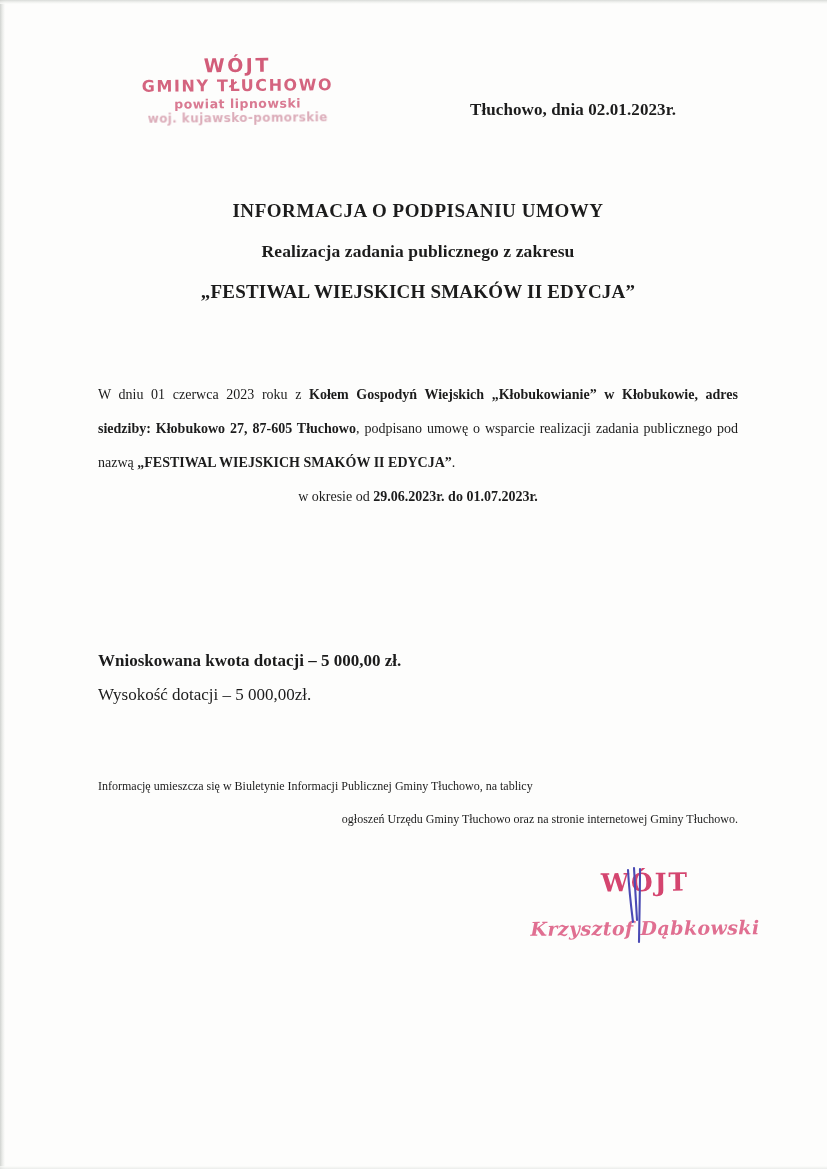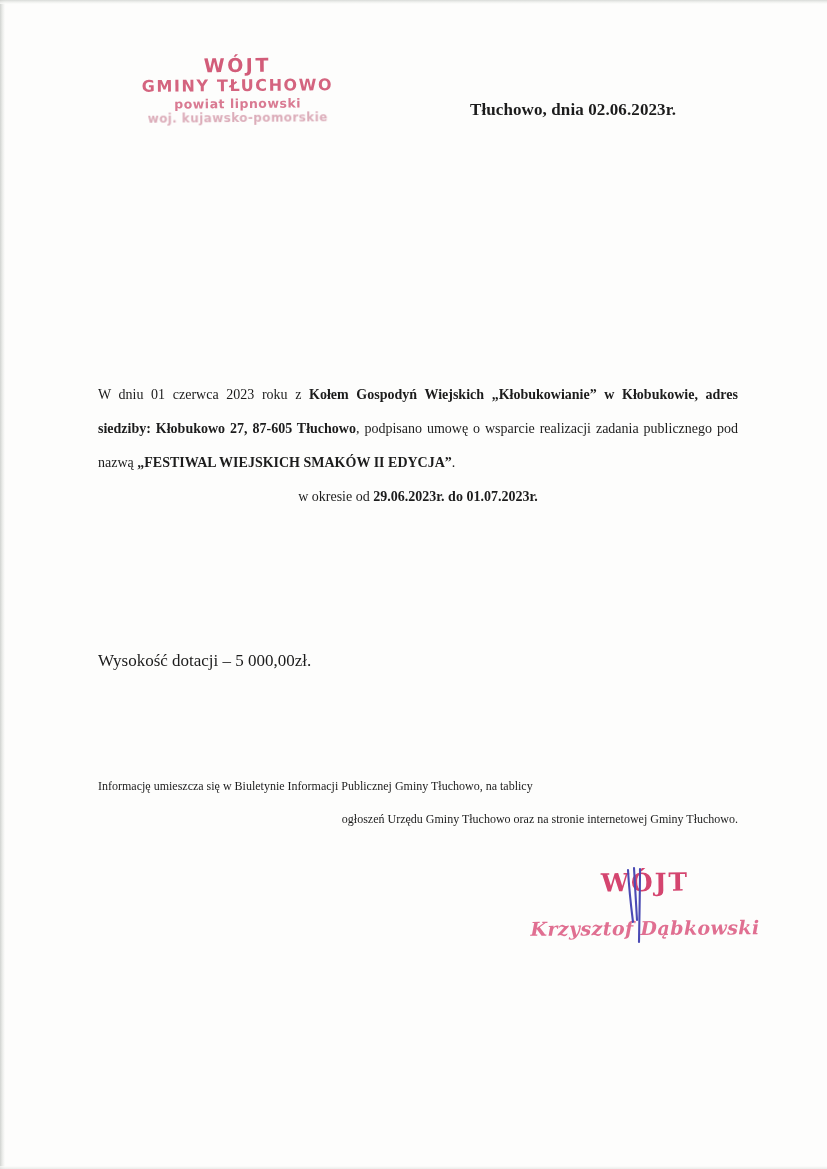--- a/index.html
+++ b/index.html
@@ -208,30 +208,36 @@
   <div class="scan-edge-top"></div>
   <div class="scan-edge-bottom"></div>
 
   <div class="header-stamp">
     <div class="ln1">WÓJT</div>
     <div class="ln2">GMINY TŁUCHOWO</div>
     <div class="ln3">powiat lipnowski</div>
     <div class="ln4">woj. kujawsko-pomorskie</div>
   </div>
 
-  <div class="date-line">Tłuchowo, dnia 02.06.2023r.</div>
-
+  <div class="date-line">Tłuchowo, dnia 02.01.2023r.</div>
+
+  <div class="titles">
+    <div class="title-main">INFORMACJA O PODPISANIU UMOWY</div>
+    <div class="title-sub">Realizacja zadania publicznego z zakresu</div>
+    <div class="title-name">„FESTIWAL WIEJSKICH SMAKÓW II EDYCJA”</div>
+  </div>
 
   <div class="body-block">
     <p class="para justified"><span>W dniu 01 czerwca 2023 roku z </span><span class="b">Kołem Gospodyń Wiejskich „Kłobukowianie” w Kłobukowie, adres siedziby: Kłobukowo 27, 87-605 Tłuchowo</span><span>, podpisano umowę o wsparcie realizacji zadania publicznego pod nazwą </span><span class="b">„FESTIWAL WIEJSKICH SMAKÓW II EDYCJA”</span><span>.</span></p>
 
     <p class="para centered"><span>w okresie od </span><span class="b">29.06.2023r. do 01.07.2023r.</span></p>
   </div>
 
   <div class="amounts">
+    <div class="amount-line bold">Wnioskowana kwota dotacji – 5 000,00 zł.</div>
     <div class="amount-line">Wysokość dotacji – 5 000,00zł.</div>
   </div>
 
   <div class="footer-note">
     <div>Informację umieszcza się w Biuletynie Informacji Publicznej Gminy Tłuchowo, na tablicy</div>
     <div class="l2">ogłoszeń Urzędu Gminy Tłuchowo oraz na stronie internetowej Gminy Tłuchowo.</div>
   </div>
 
   <div class="sig-block">
     <div class="sig-title">WÓJT</div>

